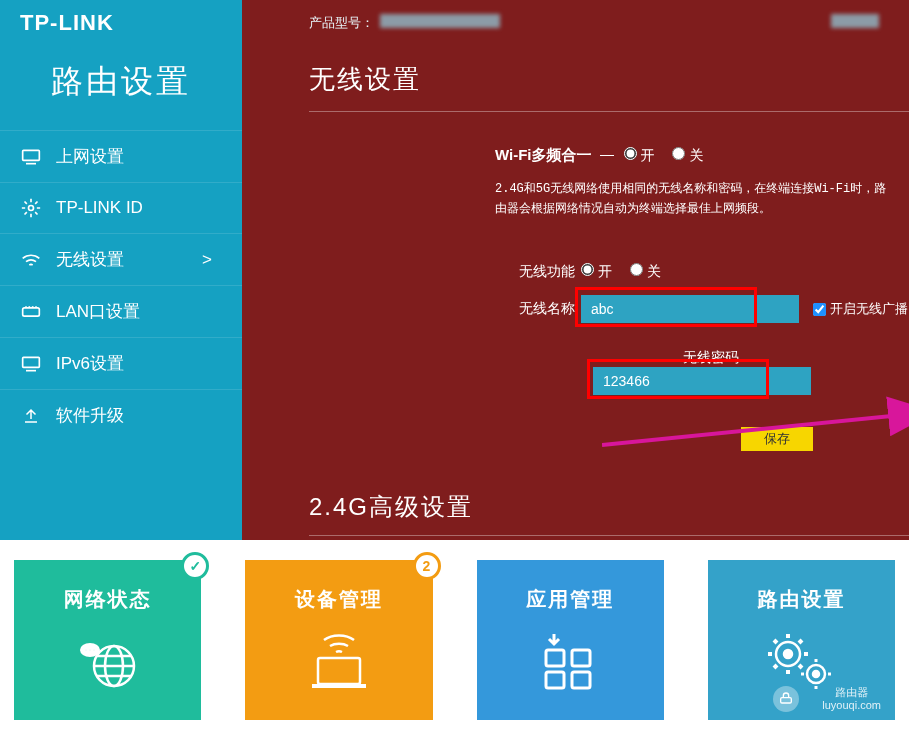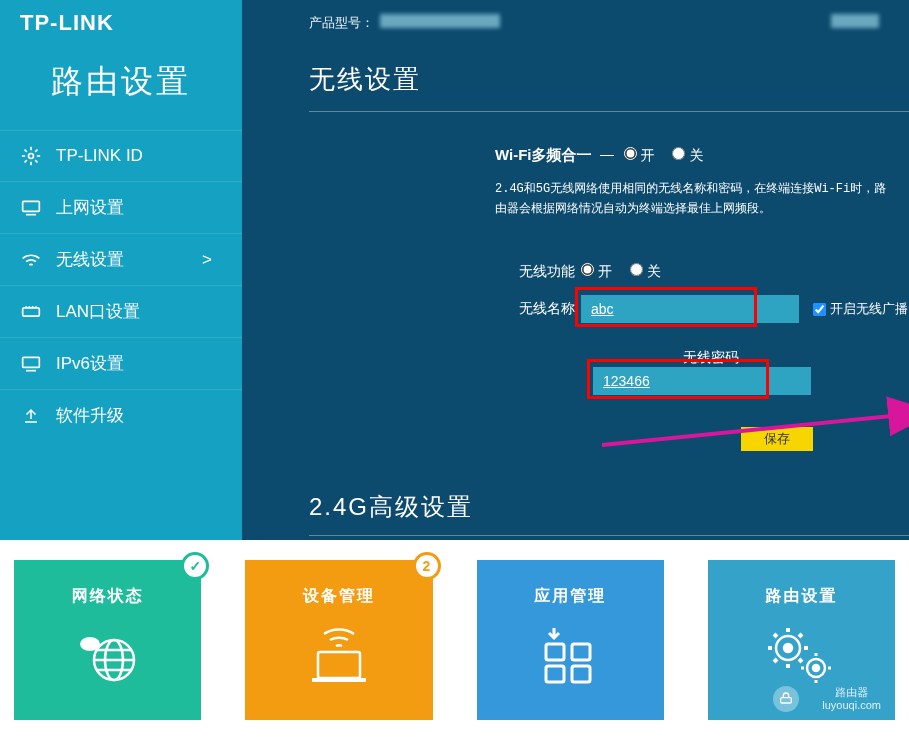--- a/index.html
+++ b/index.html
@@ -7,53 +7,53 @@
 
 .top-area { width: 909px; height: 540px; display: flex; }
 .sidebar { width: 245px; background: #15a1c2; color: #fff; }
 .logo { padding: 10px 20px 6px; font-size: 22px; font-weight: bold; letter-spacing: 1px; font-family: Arial; }
 .page-title { font-size: 32px; text-align: center; padding: 18px 0 26px; font-weight: normal; letter-spacing: 3px; }
 .nav-item { display: flex; align-items: center; padding: 14px 20px; font-size: 17px; cursor: pointer; border-top: 1px solid rgba(255,255,255,0.12); }
 .nav-item:first-of-type { border-top: none; }
 .nav-item .icon { width: 22px; height: 22px; margin-right: 14px; display: flex; align-items: center; justify-content: center; }
 .nav-item .arrow { margin-left: auto; margin-right: 10px; }
 
-.content { flex: 1; background: #0c4a6e; color: #fff; position: relative; padding: 0 0 0 67px; }
+.content { flex: 1; background: #7f1d1d; color: #fff; position: relative; padding: 0 0 0 67px; }
 .content-header { display: flex; padding: 14px 30px 0 0; font-size: 13px; }
 .model-label { color: #e8f6fa; }
 .model-blank { display: inline-block; width: 120px; height: 14px; background: rgba(145, 210, 227, 0.7); margin-left: 6px; filter: blur(2px); }
 .header-right-blank { margin-left: auto; width: 48px; height: 14px; background: rgba(145, 210, 227, 0.7); filter: blur(2px); }
 
 .section-title { font-size: 26px; margin-top: 30px; padding-bottom: 14px; border-bottom: 1px solid rgba(255,255,255,0.35); width: 600px; letter-spacing: 2px; }
 
 .form-area { margin-top: 34px; padding-left: 186px; font-size: 14px; }
 .row { display: flex; align-items: center; margin-bottom: 14px; }
 .row-label { width: 80px; text-align: right; margin-right: 6px; }
 .radio-group label { margin-right: 14px; cursor: pointer; }
 .radio-group input { margin-right: 4px; accent-color: #fff; }
 .hint { font-size: 12px; line-height: 20px; margin: 4px 0 44px 0; width: 400px; font-family: Liberation Mono, monospace; }
 
 .input-wrap { position: relative; }
 .red-box { position: absolute; top: -8px; left: -6px; width: 182px; height: 40px; border: 3px solid #f00; pointer-events: none; }
-.text-input { width: 218px; height: 28px; background: #2ea3c2; border: none; color: #fff; padding: 0 10px; font-size: 14px; outline: none; text-decoration: underline; }
+.text-input { width: 218px; height: 28px; background: #2ea3c2; border: none; color: #fff; padding: 0 10px; font-size: 14px; outline: none; }
 .checkbox-label { margin-left: 14px; font-size: 13px; display: flex; align-items: center; cursor: pointer; }
 .checkbox-label input { margin-right: 4px; accent-color: #1e90ff; }
 
 .row-ssid { margin-bottom: 26px; }
 .row-pwd { margin-bottom: 32px; flex-direction: column; }
 
 .save-btn { width: 72px; height: 24px; background: #f7d600; color: #333; border: none; font-size: 13px; cursor: pointer; }
 
 .arrow-line { position: absolute; top: 360px; left: 360px; width: 360px; height: 90px; pointer-events: none; }
 
 .section-title-2 { font-size: 24px; margin-top: 40px; padding-bottom: 12px; border-bottom: 1px solid rgba(255,255,255,0.35); width: 600px; letter-spacing: 2px; }
 
 .bottom-area { width: 909px; padding: 20px 14px 0; display: flex; gap: 44px; background: #fff; position: relative; }
 .tile { width: 192px; height: 160px; color: #fff; position: relative; display: flex; flex-direction: column; align-items: center; padding-top: 26px; cursor: pointer; }
-.tile-title { font-size: 16px; font-weight: bold; letter-spacing: 2px; margin-bottom: 12px; }
+.tile-title { font-size: 20px; font-weight: bold; letter-spacing: 2px; margin-bottom: 12px; }
 .tile-icon { width: 70px; height: 70px; display: flex; align-items: center; justify-content: center; }
 .tile-green { background: #1fbc9c; }
 .tile-orange { background: #f39c12; }
 .tile-blue { background: #3498db; }
 .tile-dark { background: #34a2c9; }
 .badge { position: absolute; top: -8px; right: -8px; width: 28px; height: 28px; border-radius: 50%; background: #fff; display: flex; align-items: center; justify-content: center; font-size: 14px; }
 .badge-check { border: 3px solid #1fbc9c; color: #1fbc9c; font-weight: bold; }
 .badge-num { border: 3px solid #f39c12; color: #f39c12; font-weight: bold; }
 
 .watermark { position: absolute; right: 14px; bottom: 8px; font-size: 11px; color: rgba(255,255,255,0.85); text-align: center; display:flex; align-items:center; gap:23px; }
@@ -68,35 +68,35 @@
 </head>
 <body>
 
 <div class="top-area">
   <div class="sidebar">
     <div class="logo">TP-LINK</div>
     <div class="page-title">路由设置</div>
 
     <div class="nav-item">
       <span class="icon">
+          <svg width="20" height="18" viewBox="0 0 24 20" fill="none" stroke="#fff" stroke-width="2">
+            <rect x="2" y="2" width="20" height="12" rx="1"></rect>
+            <line x1="6" y1="18" x2="18" y2="18"></line>
+          </svg>
+        </span>
+      <span>上网设置</span>
+    </div>
+    <div class="nav-item">
+      <span class="icon">
           <svg width="20" height="20" viewBox="0 0 24 24" fill="none" stroke="#fff" stroke-width="2">
             <circle cx="12" cy="12" r="3"></circle>
             <path d="M12 1v4M12 19v4M4.2 4.2l2.8 2.8M17 17l2.8 2.8M1 12h4M19 12h4M4.2 19.8L7 17M17 7l2.8-2.8"></path>
           </svg>
         </span>
       <span>TP-LINK ID</span>
-    </div>
-    <div class="nav-item">
-      <span class="icon">
-          <svg width="20" height="18" viewBox="0 0 24 20" fill="none" stroke="#fff" stroke-width="2">
-            <rect x="2" y="2" width="20" height="12" rx="1"></rect>
-            <line x1="6" y1="18" x2="18" y2="18"></line>
-          </svg>
-        </span>
-      <span>上网设置</span>
     </div>
     <div class="nav-item">
       <span class="icon">
           <svg width="20" height="18" viewBox="0 0 24 20" fill="none" stroke="#fff" stroke-width="2">
             <path d="M2 8c6-5 14-5 20 0M6 12c4-3 8-3 12 0M10 16c1.5-1 2.5-1 4 0"></path>
           </svg>
         </span>
       <span>无线设置</span>
       <span class="arrow">&gt;</span>
     </div>

